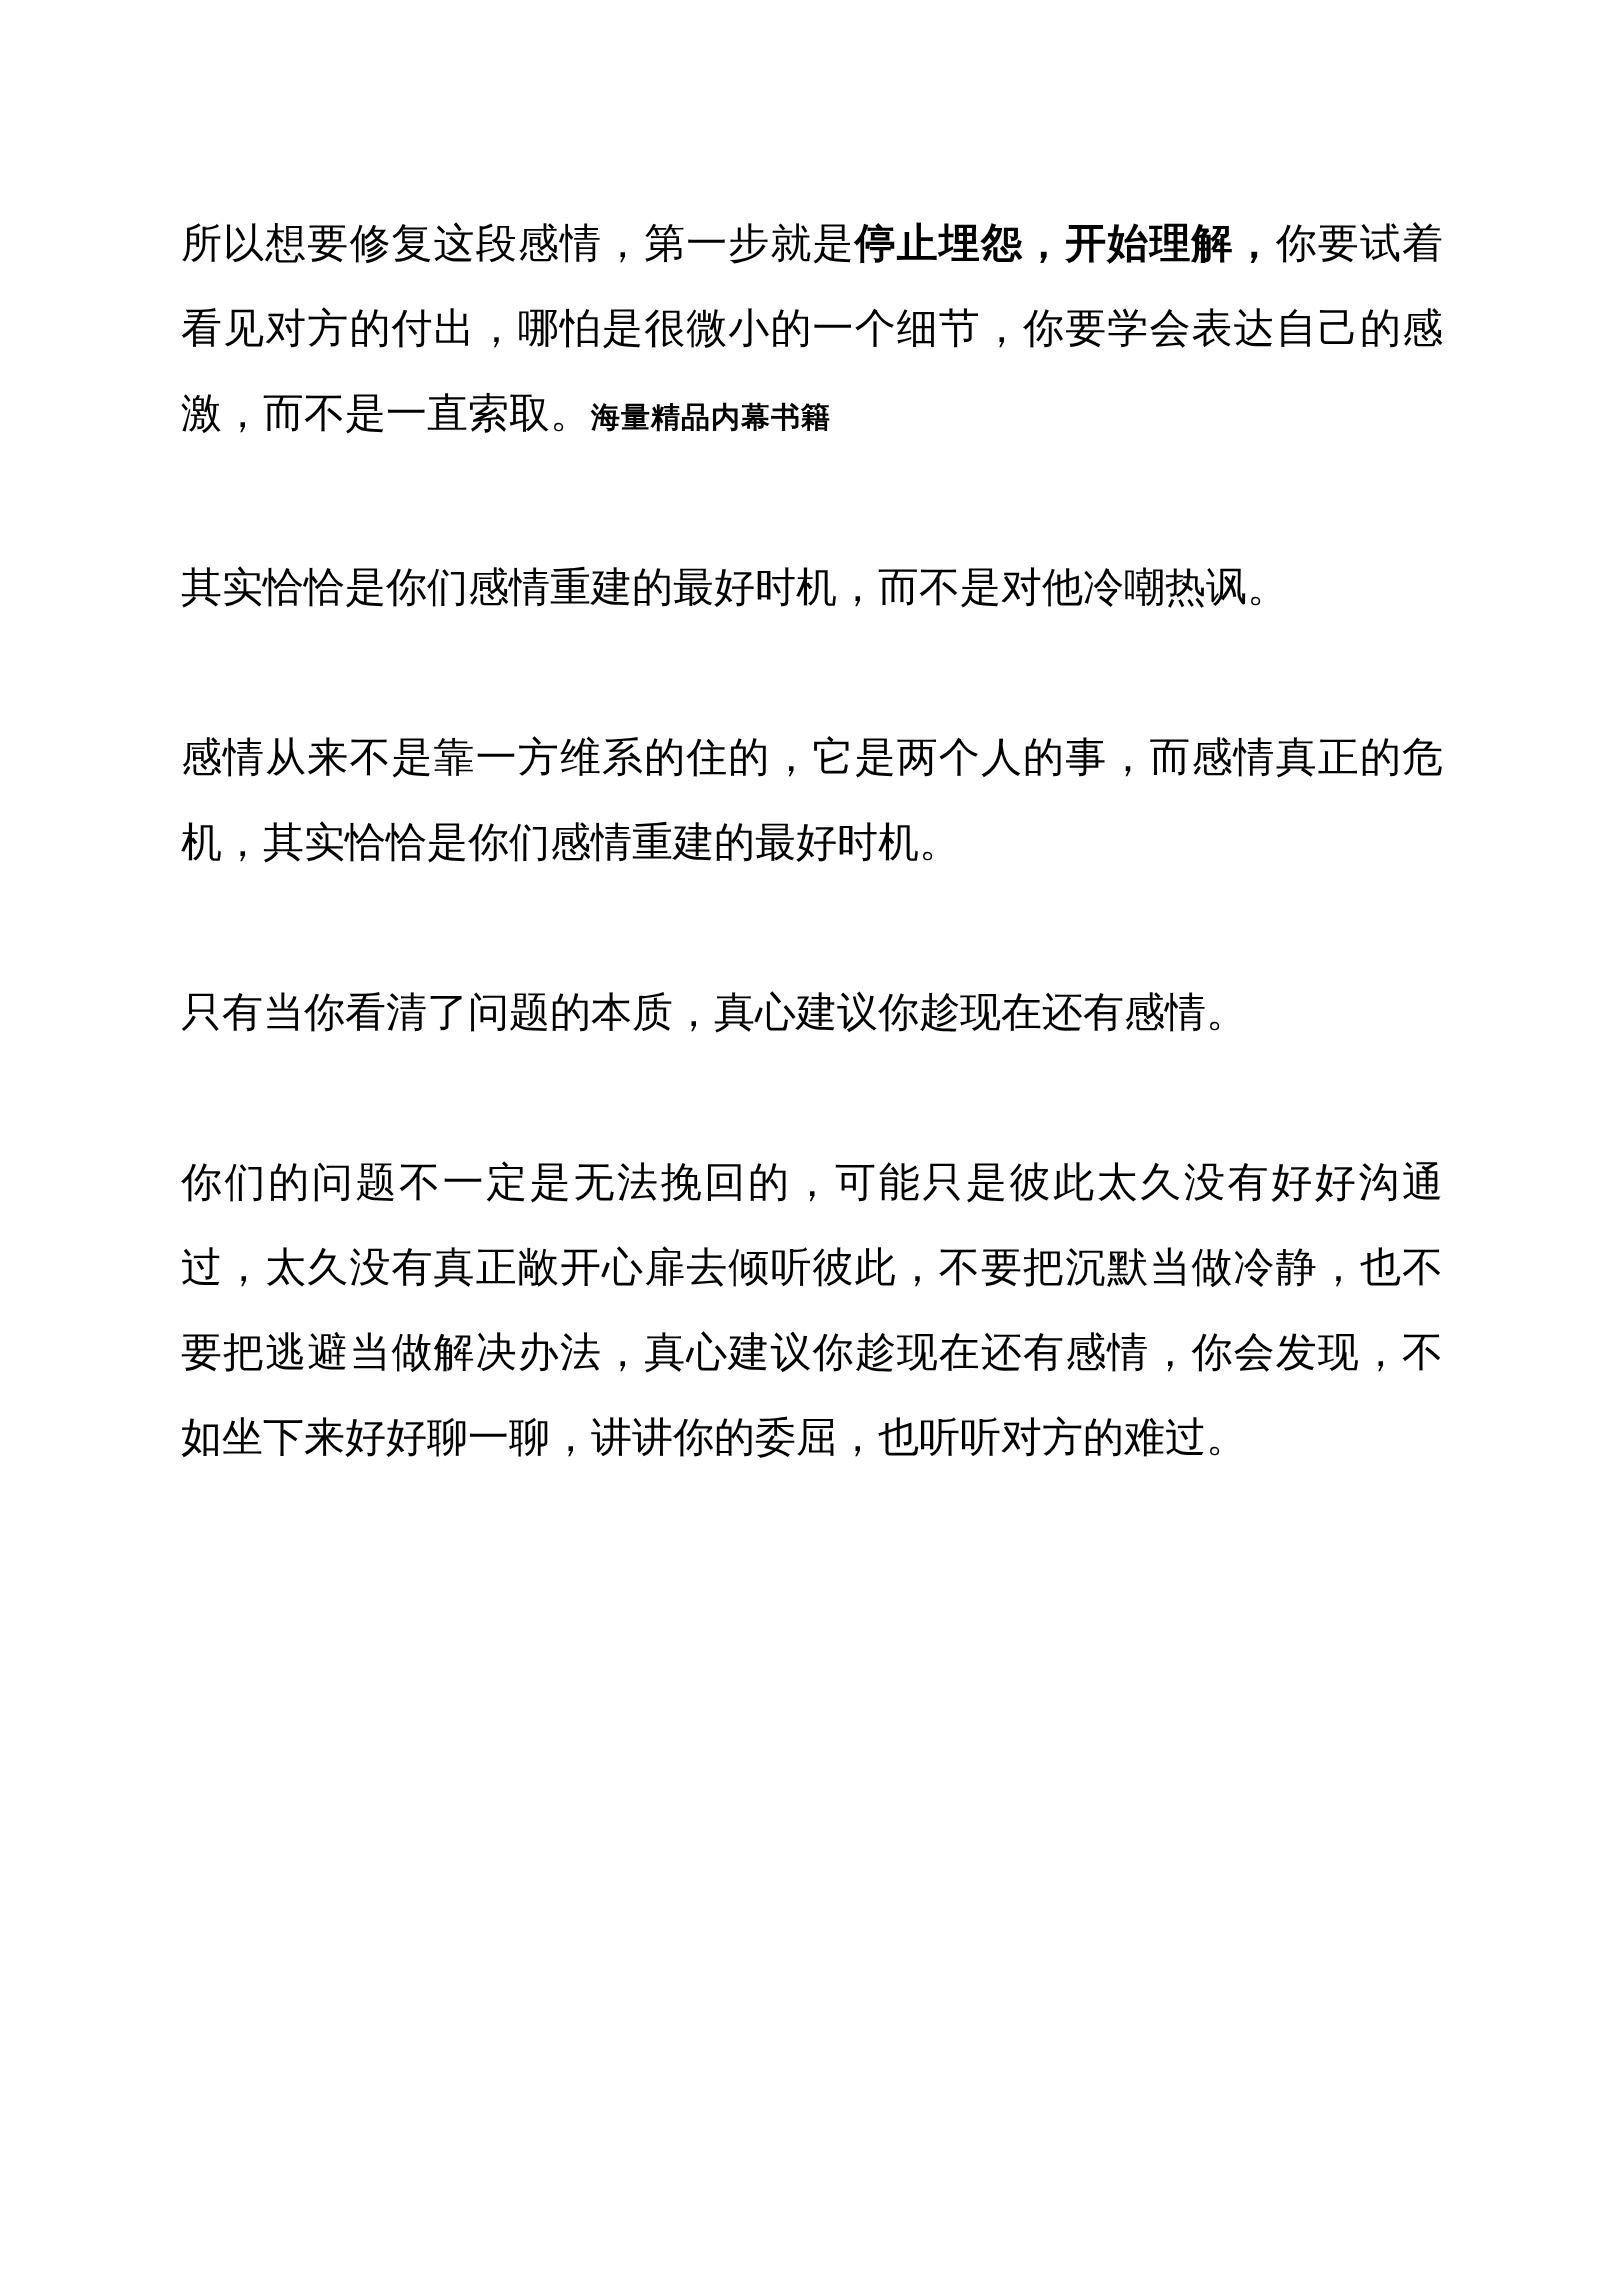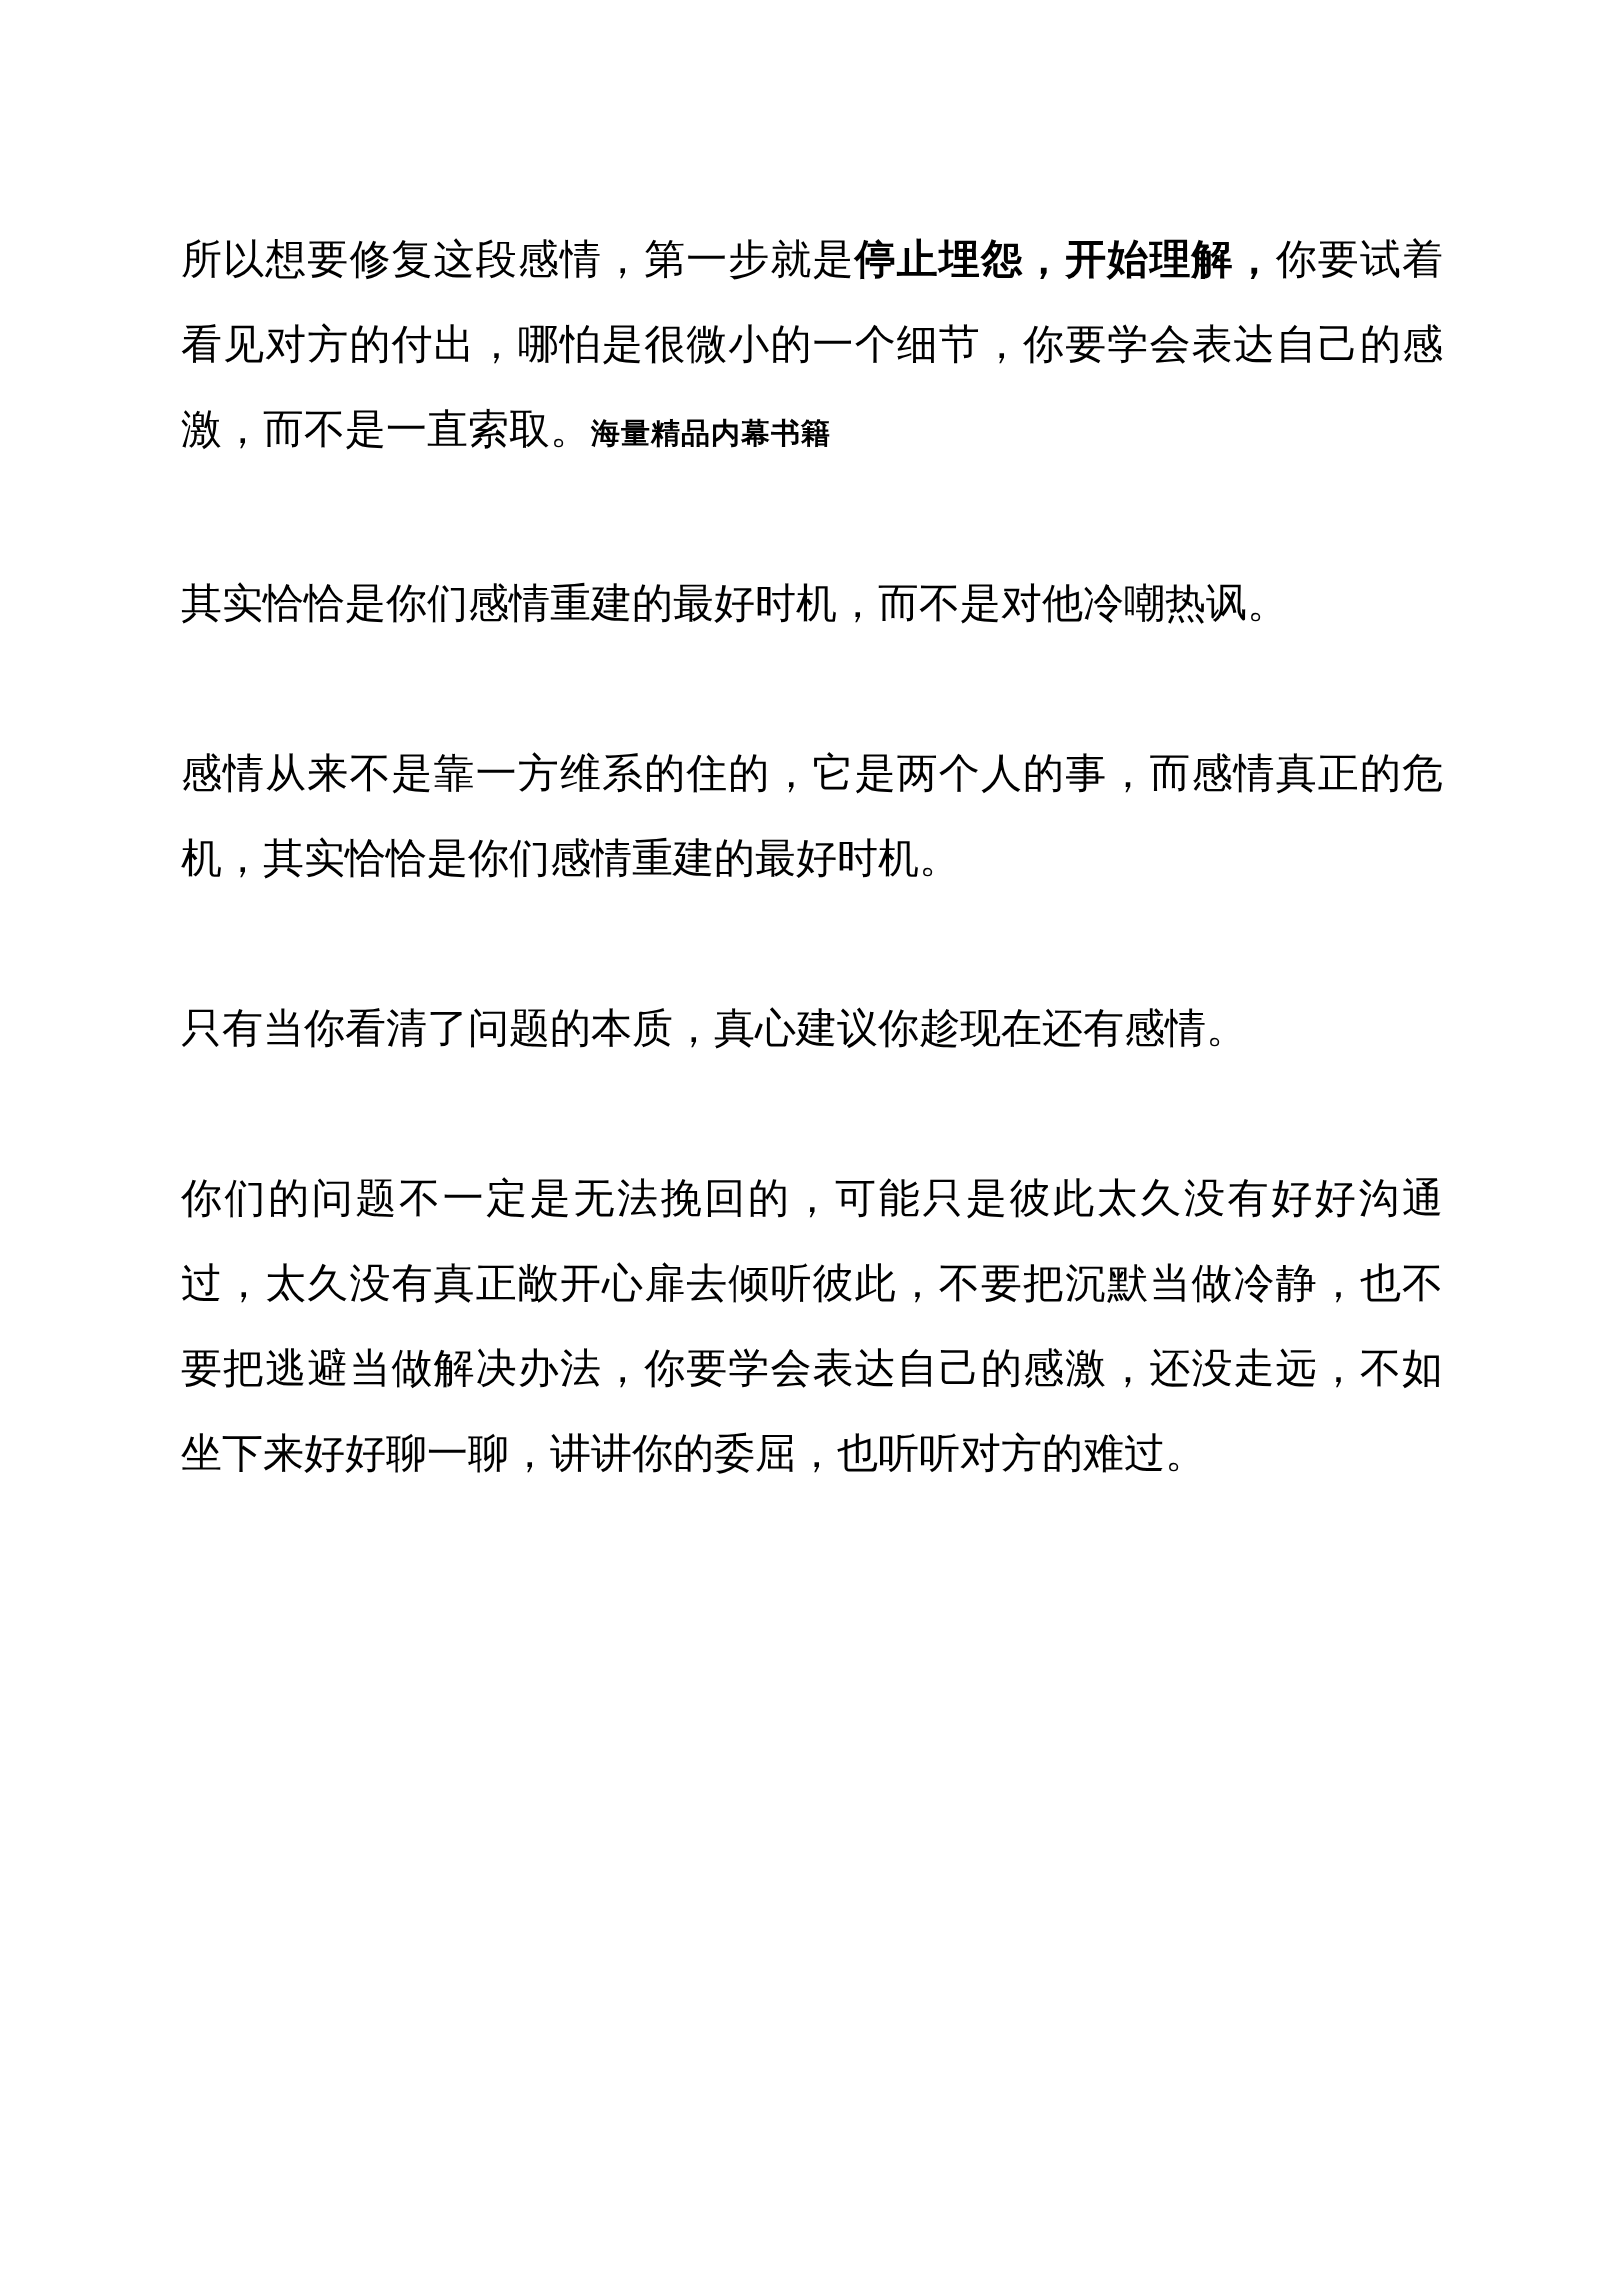--- a/index.html
+++ b/index.html
@@ -4,21 +4,21 @@
 <style>
   html, body {
     margin: 0;
     padding: 0;
     background: #ffffff;
   }
   .page {
     position: relative;
     width: 1622px;
     height: 1876px;
-    margin: 16px auto;
+    margin: 0 auto;
     background: #ffffff;
     box-sizing: border-box;
     padding: 201px 179px 0 181px;
     overflow: hidden;
     font-family: "DejaVu Serif", "Liberation Serif", serif;
     font-size: 41px;
     color: #000000;
     border-radius: 10px;
   }
   .para {
@@ -46,16 +46,16 @@
   <p class="para"><span>所以想要修复这段感情，第一步就是</span><span class="emphasis">停止埋怨，开始理解，</span><span>你要试着看见对方的付出，哪怕是很微小的一个细节，你要学会表达自己的感激，而不是一直索取。</span><span class="watermark">海量精品内幕书籍</span></p>
 
   <p class="para">其实恰恰是你们感情重建的最好时机，而不是对他冷嘲热讽。</p>
 
   <p class="para">感情从来不是靠一方维系的住的，它是两个人的事，而感情真正的危机，其实恰恰是你们感情重建的最好时机。</p>
 
 
 
   <p class="para">只有当你看清了问题的本质，真心建议你趁现在还有感情。</p>
 
-  <p class="para">你们的问题不一定是无法挽回的，可能只是彼此太久没有好好沟通过，太久没有真正敞开心扉去倾听彼此，不要把沉默当做冷静，也不要把逃避当做解决办法，你要学会表达自己的感激，还没走远，不如坐下来好好聊一聊，讲讲你的委屈，也听听对方的难过。</p>
+  <p class="para">你们的问题不一定是无法挽回的，可能只是彼此太久没有好好沟通过，太久没有真正敞开心扉去倾听彼此，不要把沉默当做冷静，也不要把逃避当做解决办法，真心建议你趁现在还有感情，你会发现，不如坐下来好好聊一聊，讲讲你的委屈，也听听对方的难过。</p>
 
 </div>
 
 
 </body></html>

